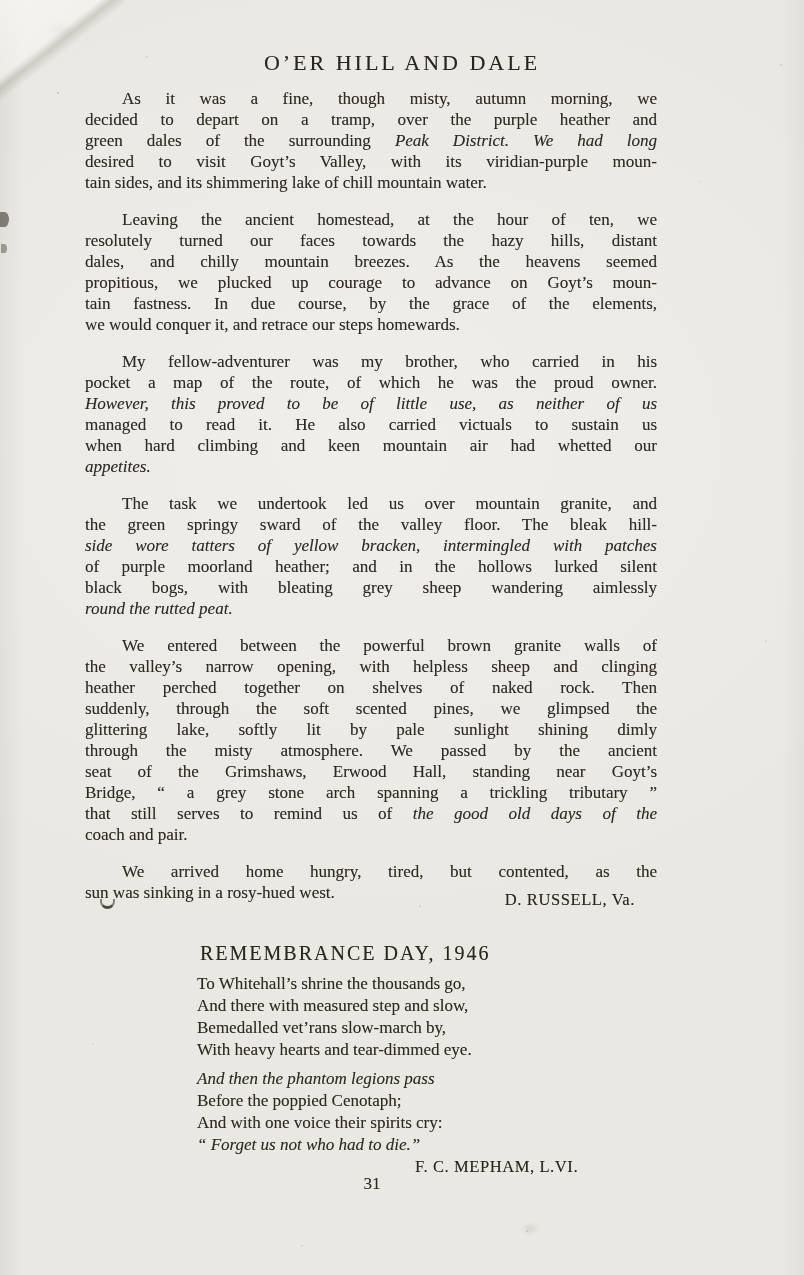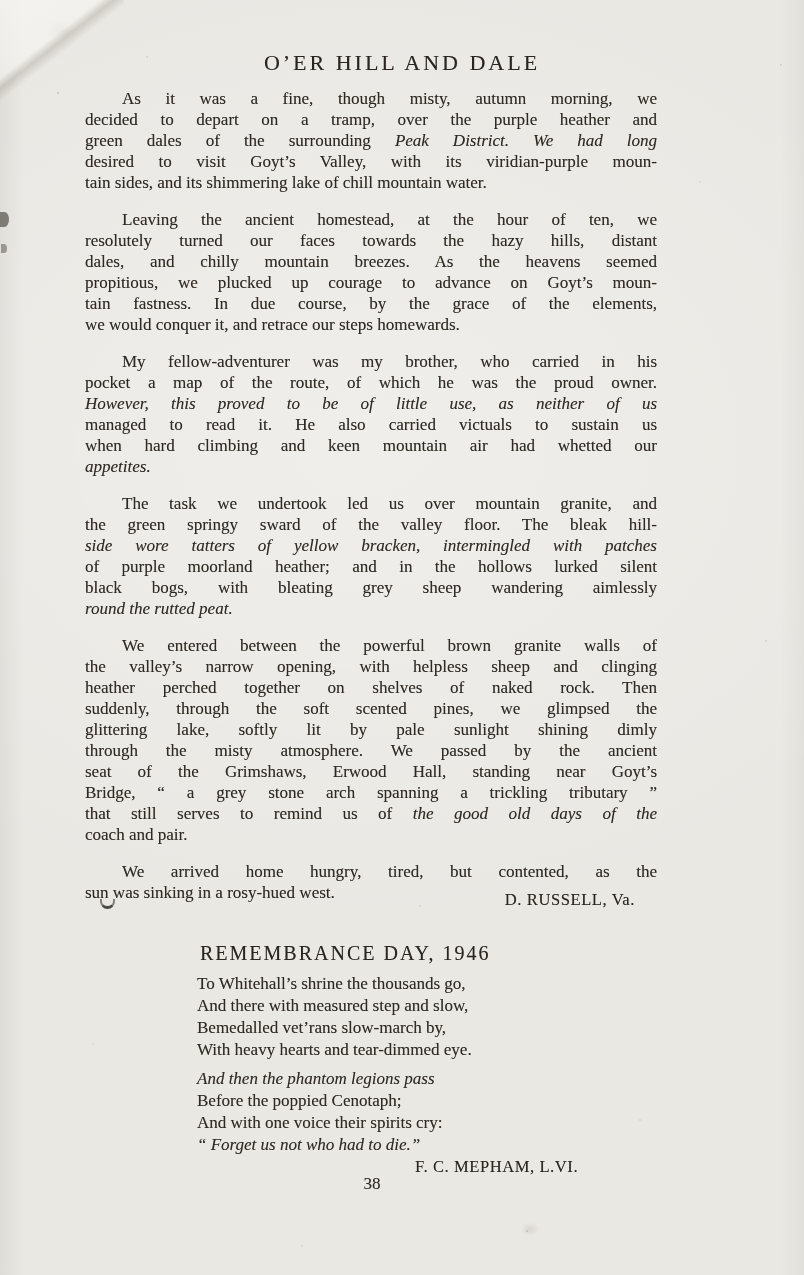--- a/index.html
+++ b/index.html
@@ -206,14 +206,14 @@
             <div class="poem-line"><span>Before the poppied Cenotaph;</span></div>
             <div class="poem-line"><span>And with one voice their spirits cry:</span></div>
             <div class="poem-line"><span class="it">“ Forget us not who had to die.”</span></div>
           </div>
         </div>
       <div class="poem-byline">F. C. MEPHAM, L.VI.</div>
     </div>
   </div>
 
   <div class="ink-blot"></div>
-  <div class="page-number">38</div>
+  <div class="page-number">31</div>
 </div>
 
 </body></html>

